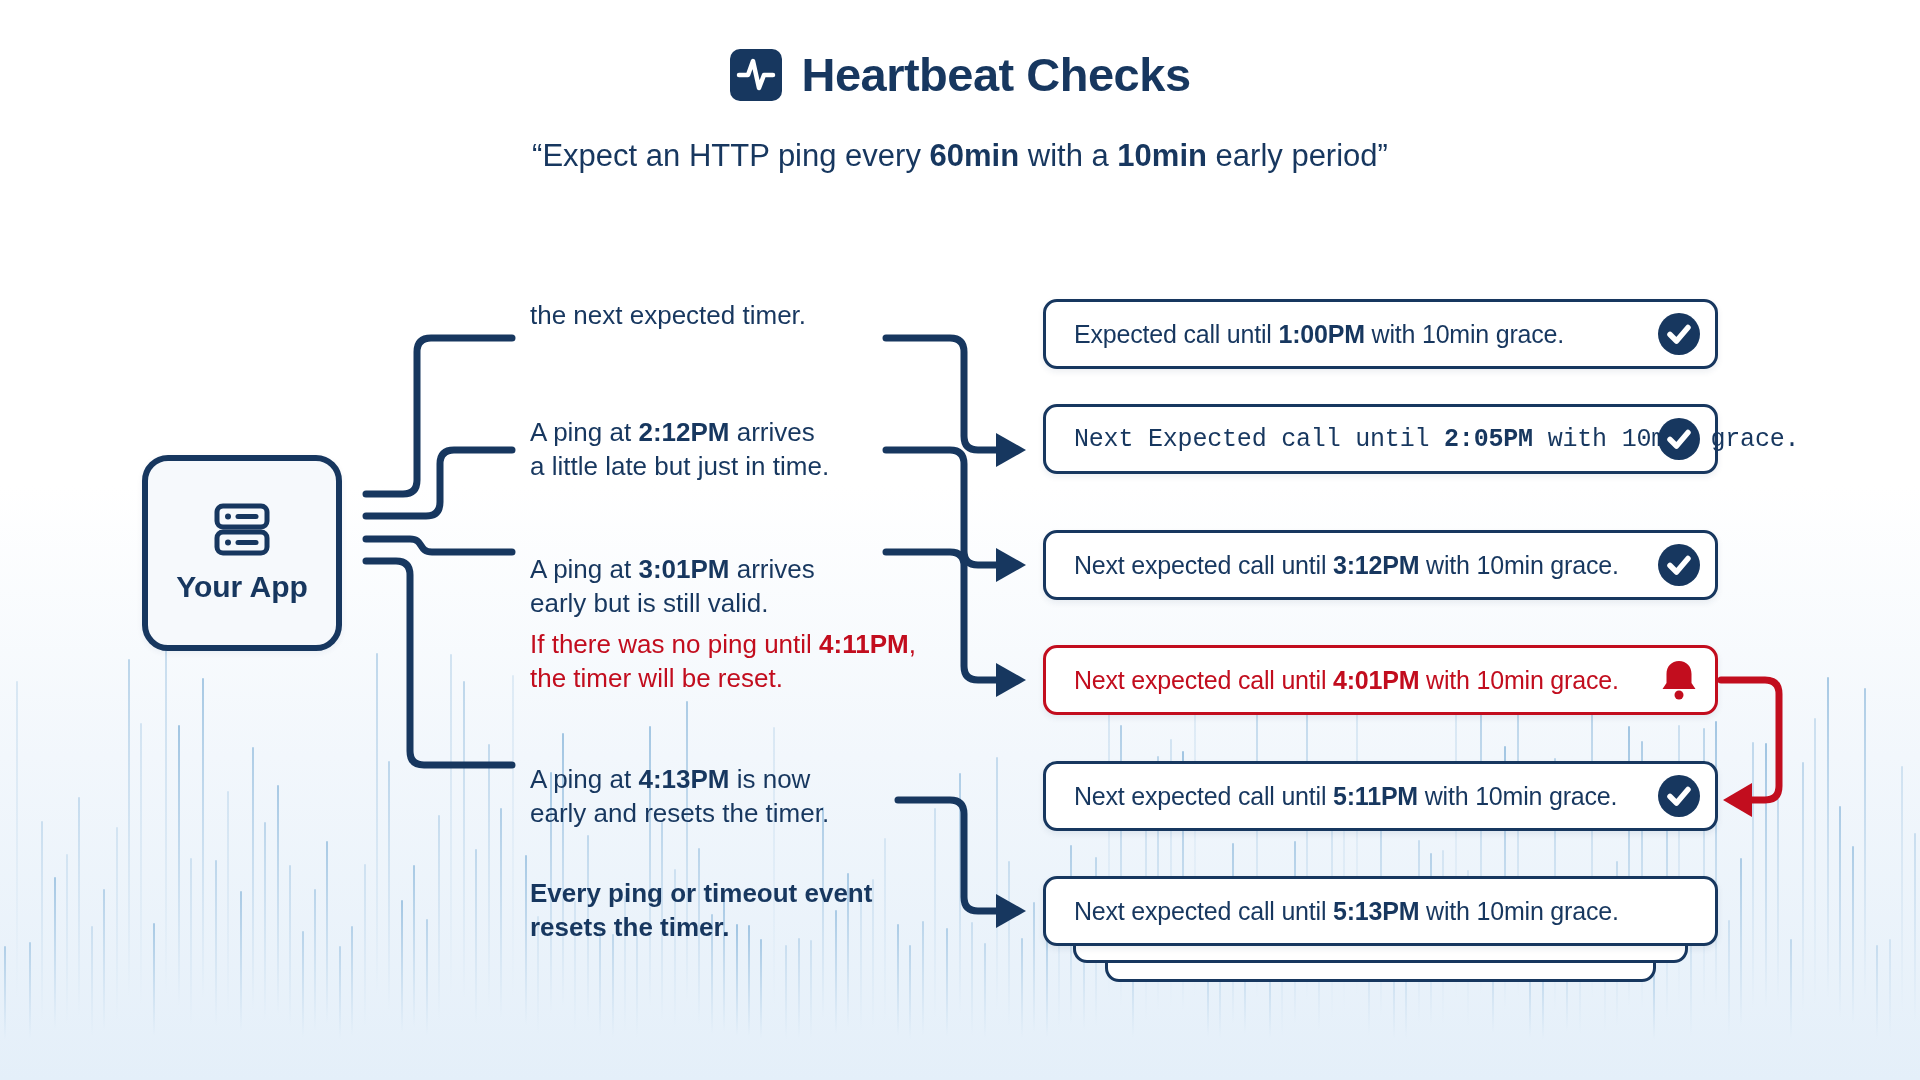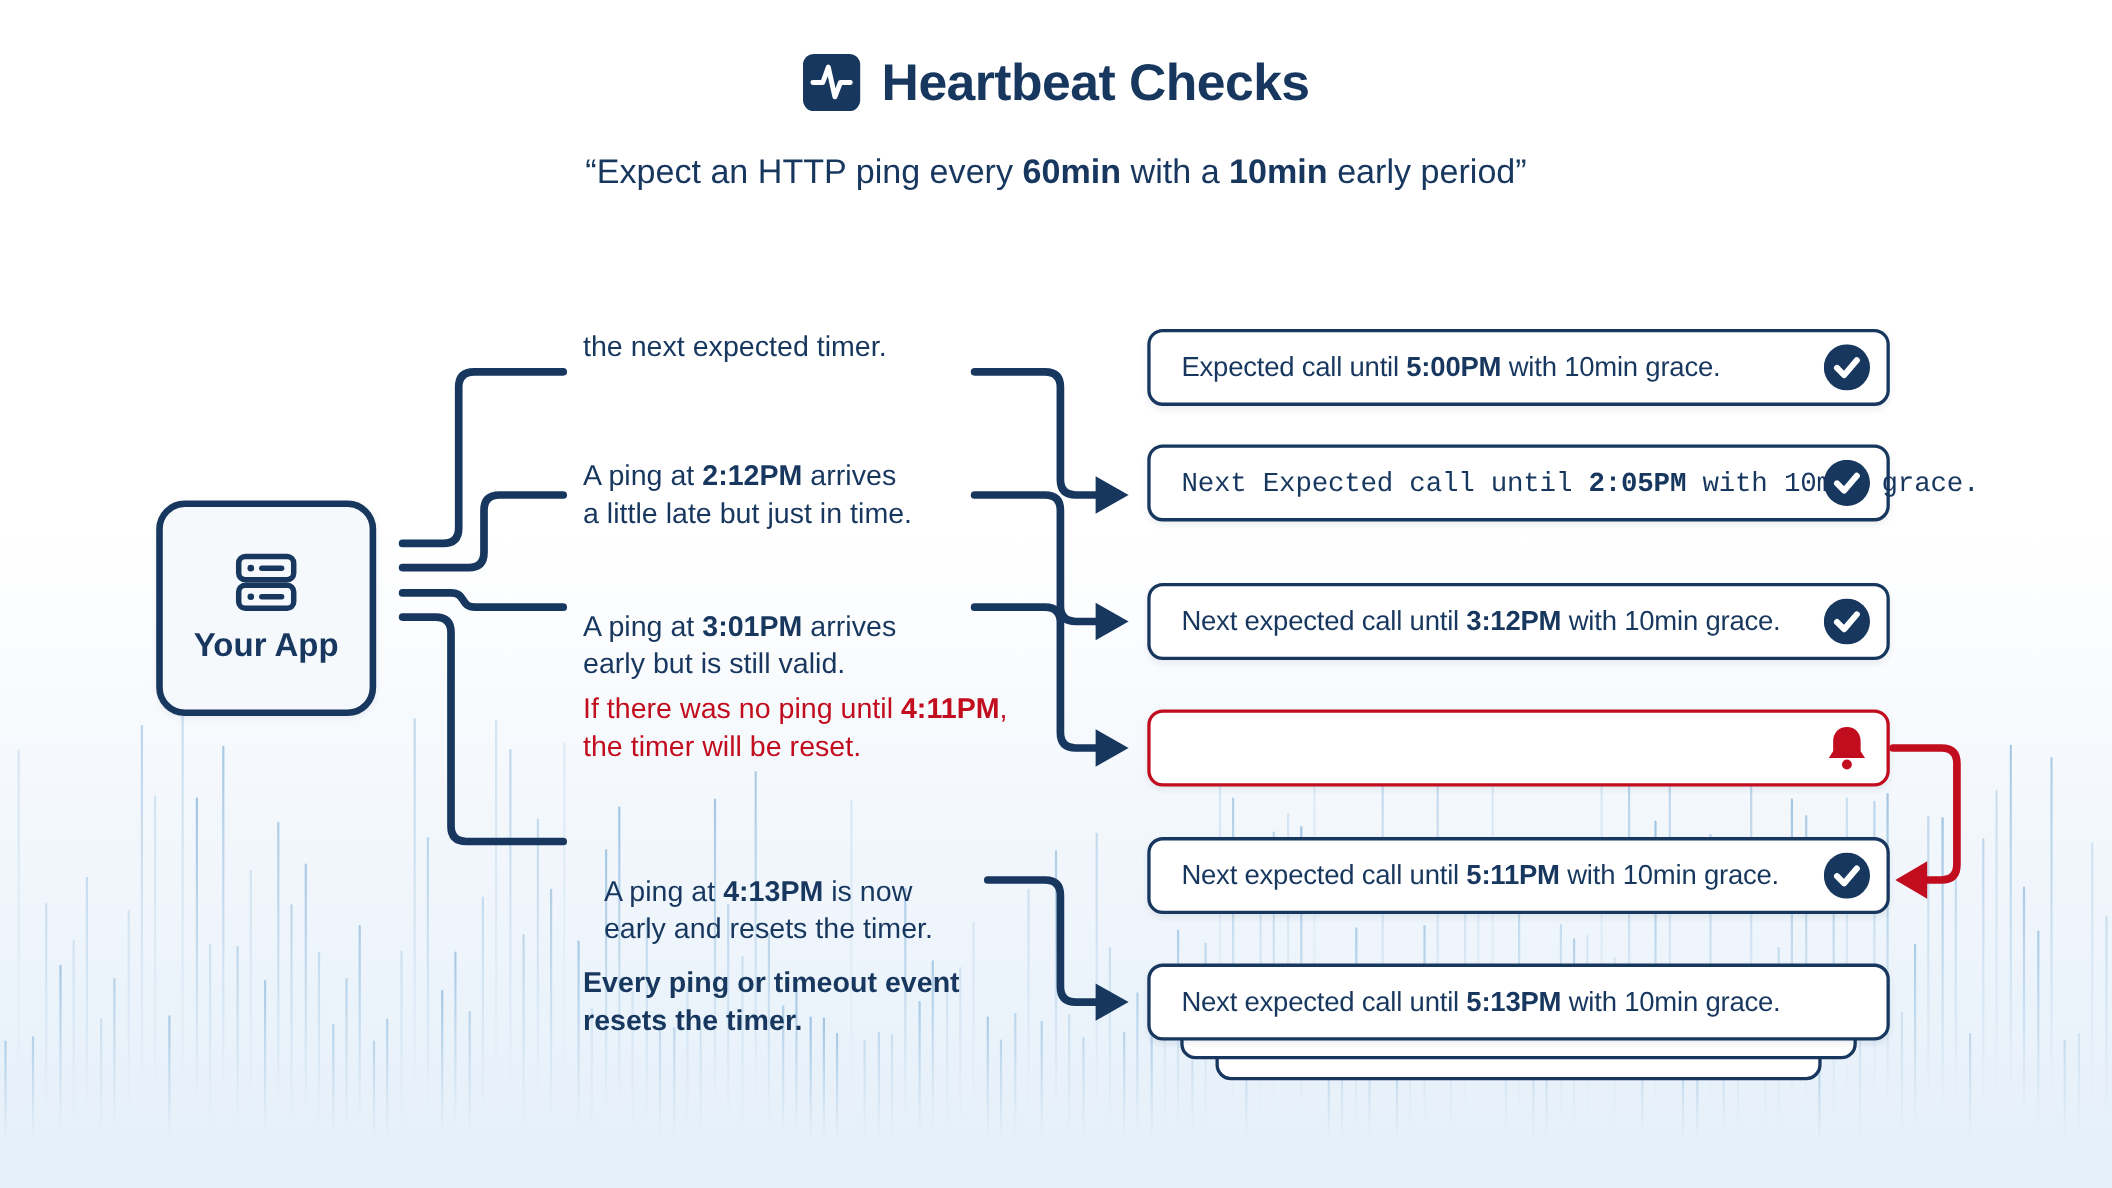--- a/index.html
+++ b/index.html
@@ -248,32 +248,32 @@
         <div><span>a little late but just in time.</span></div>
       </div>
       <div class="annotation default" style="top: 518px; margin-top: 34px;">
         <div><span>A ping at </span><b>3:01PM</b><span> arrives</span></div>
         <div><span>early but is still valid.</span></div>
       </div>
       <div class="annotation alert" style="top: 627px;">
         <div><span>If there was no ping until </span><b>4:11PM</b><span>,</span></div>
         <div><span>the timer will be reset.</span></div>
       </div>
-      <div class="annotation default" style="top: 793px; margin-left: 19px;">
+      <div class="annotation default" style="top: 762px;">
         <div><span>A ping at </span><b>4:13PM</b><span> is now</span></div>
         <div><span>early and resets the timer.</span></div>
       </div>
       <div class="annotation emphasis" style="top: 876px;">
         <div><b>Every ping or timeout event</b></div>
         <div><b>resets the timer.</b></div>
       </div>
     </div>
   <div id="status-boxes">
       <div class="status-box ok" style="top: 299px;">
-        <span><span>Expected call until </span><b>5:00PM</b><span> with 10min grace.</span></span>
+        <span><span>Expected call until </span><b>1:00PM</b><span> with 10min grace.</span></span>
         <span class="box-icon">
           <svg viewBox="0 0 42 42" width="42" height="42">
             <circle cx="21" cy="21" r="21" fill="#17375f"></circle>
             <path d="M12 21.5 L18.5 28 L30 14.5" fill="none" stroke="#ffffff" stroke-width="5.5" stroke-linecap="round" stroke-linejoin="round"></path>
           </svg>
         </span>
       </div>
       <div class="status-box ok" style="top: 404px; font-family: Liberation Mono, monospace;">
         <span><span>Next Expected call until </span><b>2:05PM</b><span> with 10min grace.</span></span>
         <span class="box-icon">
@@ -286,20 +286,21 @@
       <div class="status-box ok" style="top: 530px;">
         <span><span>Next expected call until </span><b>3:12PM</b><span> with 10min grace.</span></span>
         <span class="box-icon">
           <svg viewBox="0 0 42 42" width="42" height="42">
             <circle cx="21" cy="21" r="21" fill="#17375f"></circle>
             <path d="M12 21.5 L18.5 28 L30 14.5" fill="none" stroke="#ffffff" stroke-width="5.5" stroke-linecap="round" stroke-linejoin="round"></path>
           </svg>
         </span>
       </div>
       <div class="status-box alert" style="top: 645px;">
+        <span><span>Next expected call until </span><b>4:01PM</b><span> with 10min grace.</span></span>
         <span class="box-icon">
           <svg viewBox="0 0 42 42" width="42" height="42">
             <path d="M21 2 C13.5 2 8.5 7.5 8.5 15 V24 L4.5 30 H37.5 L33.5 24 V15 C33.5 7.5 28.5 2 21 2 Z" fill="#c20d1e"></path>
             <circle cx="21" cy="36" r="4.5" fill="#c20d1e"></circle>
           </svg>
         </span>
       </div>
       <div class="status-box ok" style="top: 761px;">
         <span><span>Next expected call until </span><b>5:11PM</b><span> with 10min grace.</span></span>
         <span class="box-icon">

